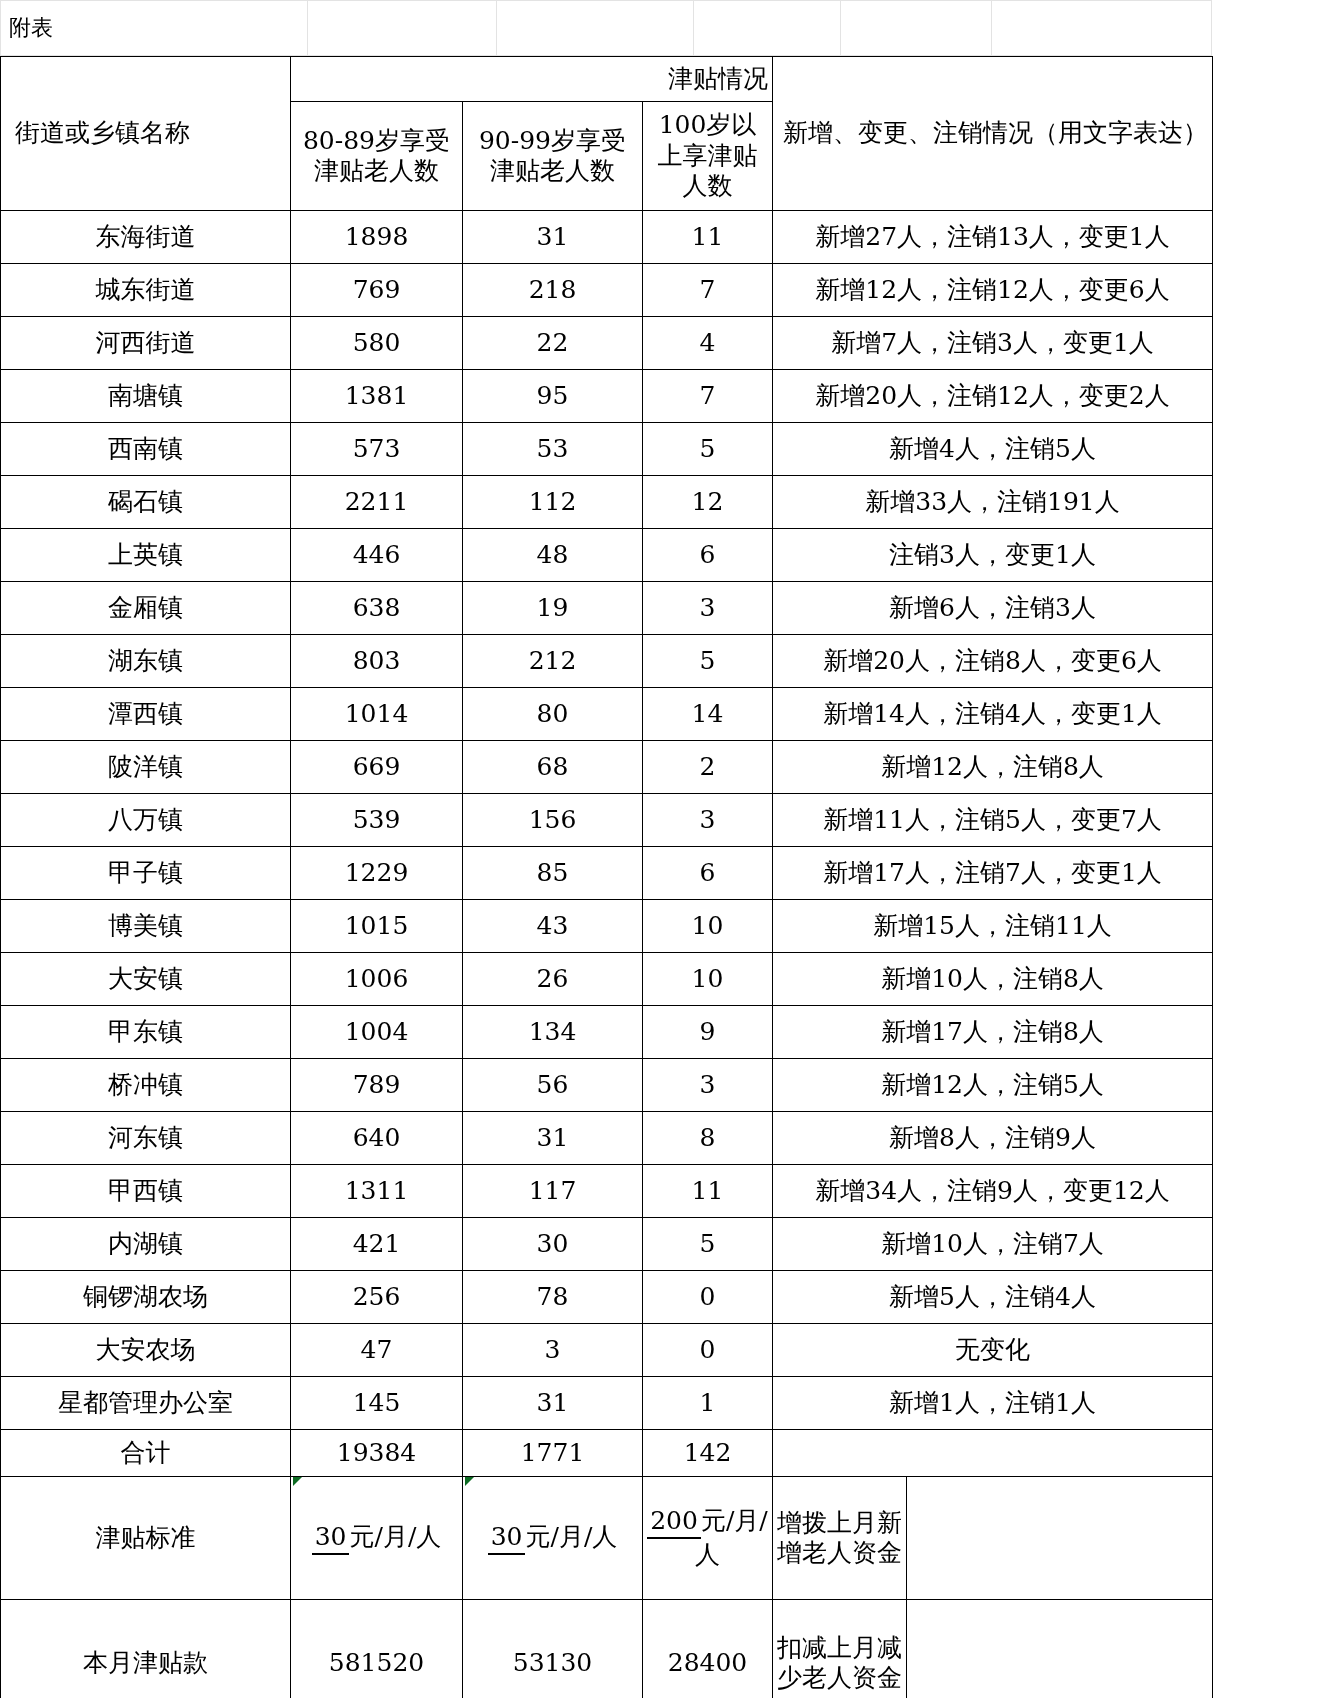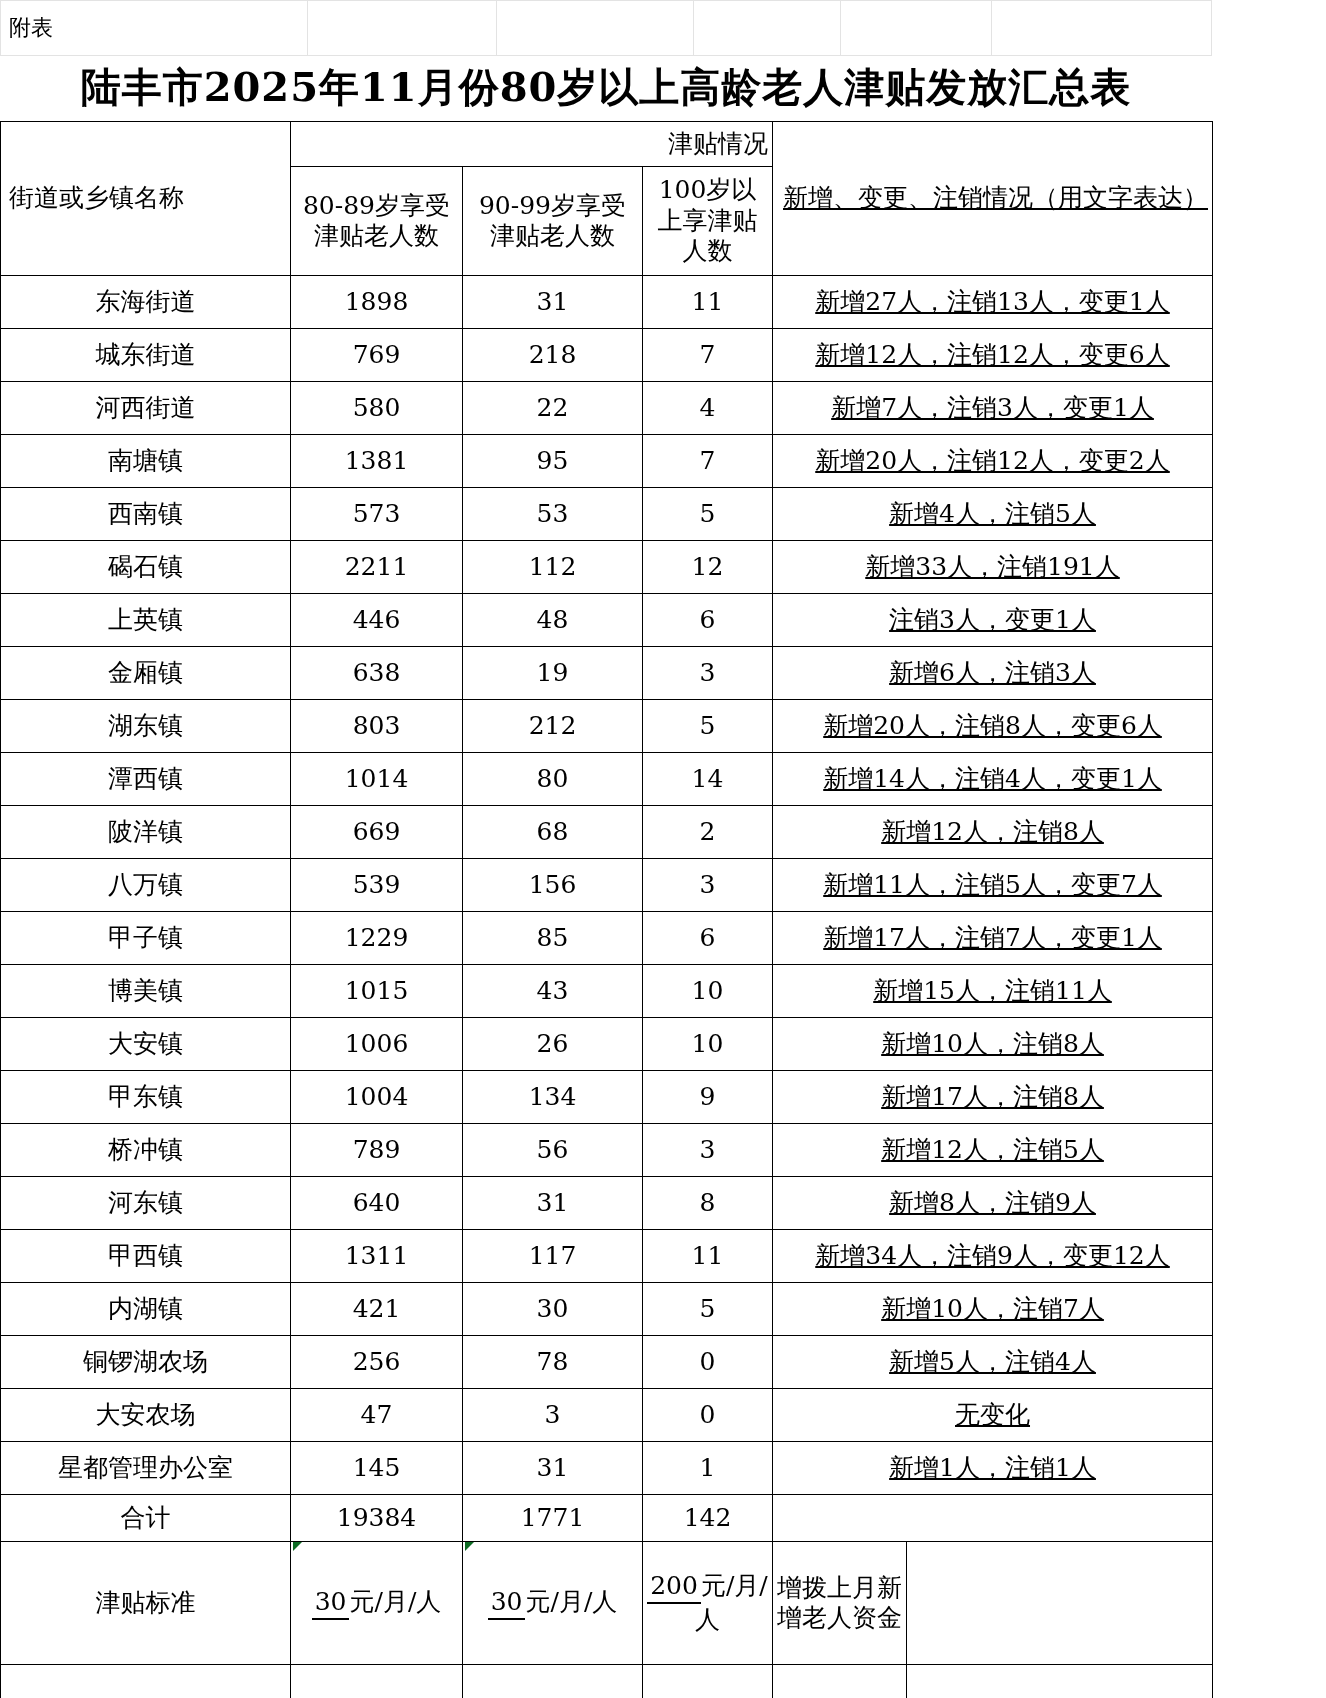--- a/index.html
+++ b/index.html
@@ -53,21 +53,21 @@
     border:1px solid #000000;
     text-align:center;
     vertical-align:middle;
     font-size:25px;
     padding:2px 4px;
     line-height:1.22;
     word-break:break-all;
   }
   td.tl{text-align:left;padding-left:8px;font-family:Liberation Serif, serif;}
   td.thead{font-size:25px;}
-  td.note{font-size:25px;padding:2px 6px;text-decoration:underline;}
+  td.note{font-size:25px;padding:2px 6px;}
   .smallhdr{font-size:25px;line-height:1.24;}
 
   
   tr.hdr1 td{height:40px;text-align:right;}
   tr.hdr2 td{height:104px;}
   tr.data td{height:48px;}
   tr.total td{height:42px;margin-left:10px;}
   tr.std td{height:118px;}
   tr.month td{height:122px;}
 
@@ -97,37 +97,34 @@
       <td style="width:290px">附表</td>
       <td style="width:172px"></td>
       <td style="width:180px"></td>
       <td style="width:130px"></td>
       <td style="width:134px"></td>
       <td></td>
     </tr>
   </tbody>
     </table>
 
-  <div class="titlewrap">
-    <span class="title">陆丰市2025年11月份80岁以上高龄老人津贴发放汇总表</span>
-  </div>
 
   <table class="main">
     <colgroup>
       <col style="width:290px">
       <col style="width:172px">
       <col style="width:180px">
       <col style="width:130px">
       <col style="width:134px">
       <col style="width:306px">
     </colgroup>
 
     <tbody>
         <tr class="hdr1">
-      <td rowspan="2" class="thead" style="text-align:left;padding-left:8px;">街道或乡镇名称</td>
+      <td rowspan="2" class="thead" style="text-align:left;padding-left:14px;">街道或乡镇名称</td>
       <td colspan="3" class="thead">津贴情况</td>
       <td colspan="2" rowspan="2" class="thead note">新增、变更、注销情况（用文字表达）</td>
     </tr>
 
     <tr class="hdr2">
       <td class="smallhdr">80-89岁享受津贴老人数</td>
       <td class="smallhdr">90-99岁享受津贴老人数</td>
       <td class="smallhdr">100岁以上享津贴人数</td>
     </tr>
 

